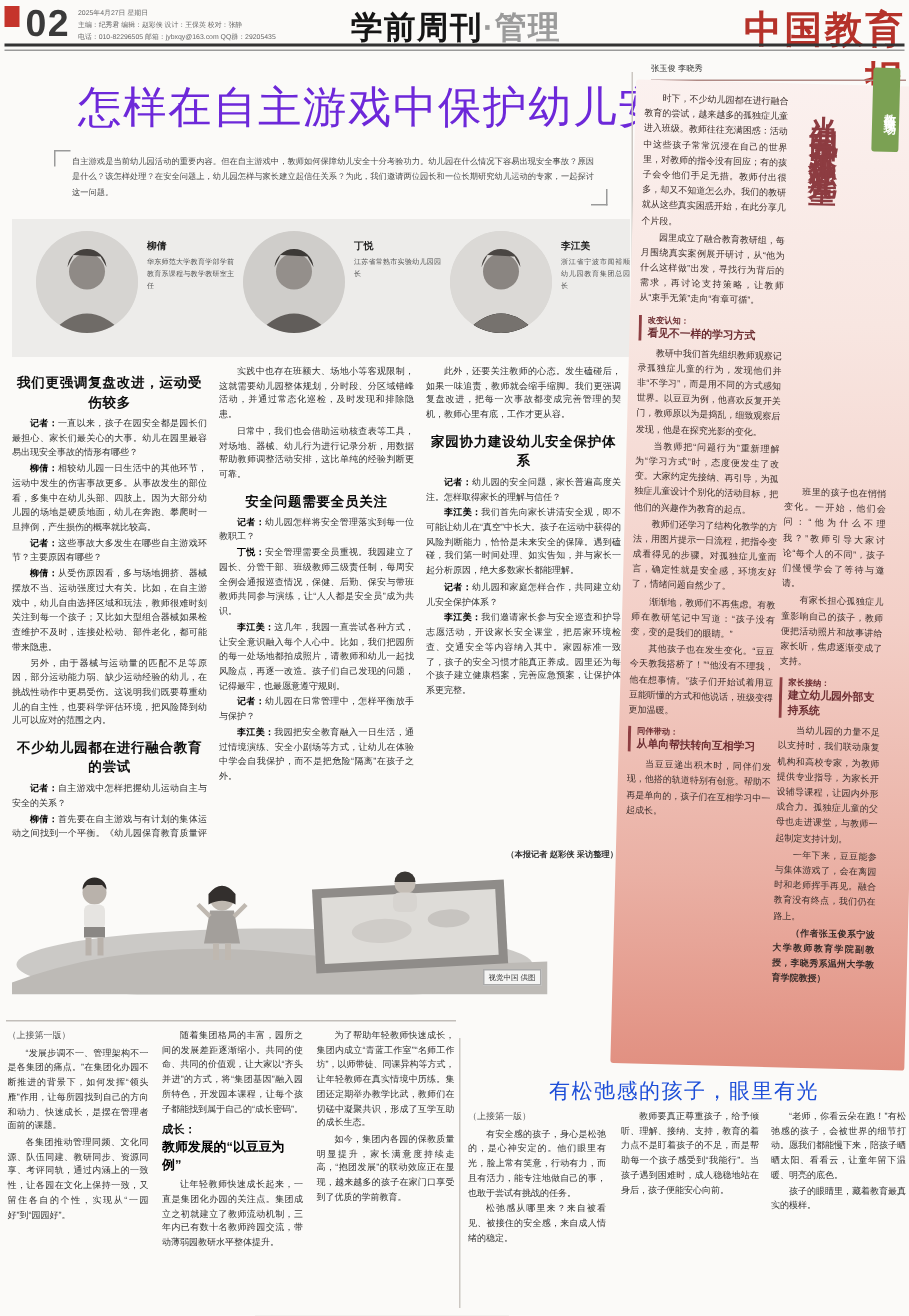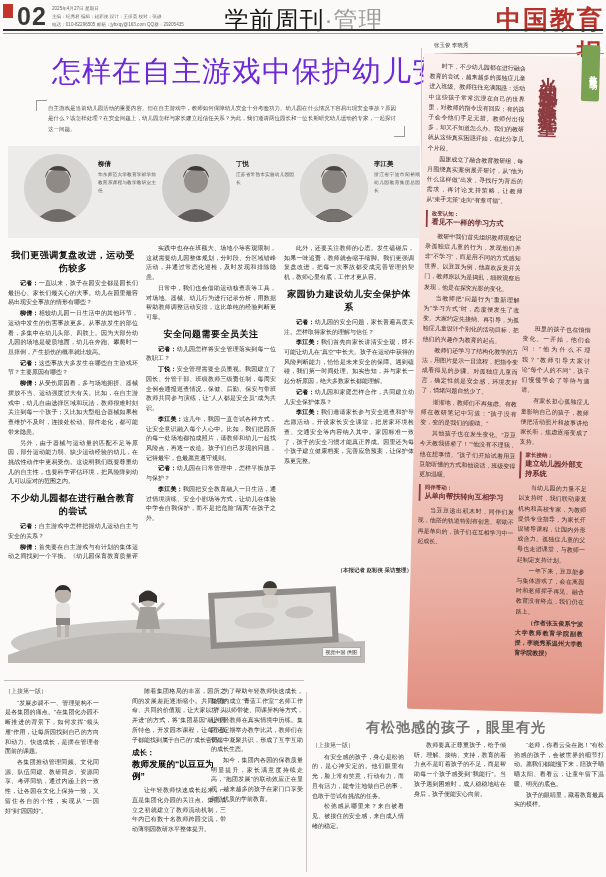--- a/index.html
+++ b/index.html
@@ -4,21 +4,21 @@
 <style>
   html,body{margin:0;padding:0;background:#e9e7e4;}
   .page{position:relative;width:606px;height:877px;margin:0 auto;background:#fbfaf8;
         overflow:hidden;font-family:"Liberation Sans",sans-serif;color:#2b2b2b;}
   .abs{position:absolute;}
 
   
   .red-square{background:#c5342b;}
   .page-num{font-size:25px;font-weight:900;color:#3a3a3a;letter-spacing:1px;}
   .issue-info{font-size:4.6px;line-height:1.75;color:#666;white-space:nowrap;}
-  .section-title{font-size:24px;font-weight:400;text-align:center;letter-spacing:1px;}
+  .section-title{font-size:21px;font-weight:700;text-align:center;letter-spacing:1px;}
   .section-title .t1{color:#151515;}
   .section-title .t2{color:#9b9b9b;}
   .masthead{font-family:"DejaVu Serif",serif;font-size:25px;font-weight:bold;color:#b5322a;
             letter-spacing:2px;text-align:right;}
   .rule-thick{background:#333;}
   .rule-thin{background:#9a9a9a;}
 
   
   .headline{font-size:29px;font-weight:400;color:#6d28d9;letter-spacing:1px;white-space:nowrap;margin-left:42px;}
   .intro-text{font-size:5.5px;line-height:1.9;text-align:justify;color:#4a4a4a;}
@@ -55,21 +55,21 @@
                background:linear-gradient(178deg,#fbf1ef 0%,#f8e6e1 25%,#f3cfc7 55%,#eab0a4 80%,#e18f80 100%);
                border-radius:2px;}
   .sidebar-box .para{font-size:6px;line-height:1.7;color:#3b2e2b;}
   .green-tag{position:absolute;background:#7ba153;color:#fff;writing-mode:vertical-rl;
              font-size:8px;font-weight:800;letter-spacing:2px;text-align:center;
              padding:4px 2px;border-radius:2px;}
   .vertical-title{position:absolute;writing-mode:vertical-rl;font-size:19px;font-weight:900;
                   color:#8d3c41;letter-spacing:4px;}
 
   
-  .bottom-title{font-size:14px;font-weight:700;color:#737373;text-align:center;letter-spacing:1px;}
+  .bottom-title{font-size:14px;font-weight:400;color:#1d4ed8;text-align:center;letter-spacing:1px;}
   .vrule{background:#ccc7c2;}
   .hrule{background:#c2beba;}
 </style>
 </head>
 <body>
 
 <div class="page">
 
   <div class="abs red-square" style="left:3px;top:4px;width:10px;height:14px;"></div>
   <div class="abs page-num" style="left:17px;top:2px;">02</div>
@@ -239,21 +239,21 @@
         <p class="para strong">（作者张玉俊系宁波大学教师教育学院副教授，李晓秀系温州大学教育学院教授）</p>
       </div>
   </div>
 
   <div class="abs hrule" style="left:4px;top:680px;width:300px;height:0.8px;"></div>
   <div class="column" style="left:5px;top:687px;width:94px;height:188px;">
       <p class="para note">（上接第一版）</p>
       <p class="para">“发展步调不一、管理架构不一是各集团的痛点。”在集团化办园不断推进的背景下，如何发挥“领头雁”作用，让每所园找到自己的方向和动力、快速成长，是摆在管理者面前的课题。</p>
       <p class="para">各集团推动管理同频、文化同源、队伍同建、教研同步、资源同享、考评同轨，通过内涵上的一致性，让各园在文化上保持一致，又留住各自的个性，实现从“一园好”到“园园好”。</p>
     </div>
-  <div class="column" style="left:108px;top:687px;width:94px;height:188px;margin-left:24px;">
+  <div class="column" style="left:108px;top:687px;width:94px;height:188px;">
       <p class="para">随着集团格局的丰富，园所之间的发展差距逐渐缩小。共同的使命、共同的价值观，让大家以“齐头并进”的方式，将“集团基因”融入园所特色，开发园本课程，让每个孩子都能找到属于自己的“成长密码”。</p>
       <div class="kicker-block">
         <div class="kicker">成长：</div>
         <div class="khead">教师发展的“以豆豆为例”</div>
       </div>
       <p class="para">让年轻教师快速成长起来，一直是集团化办园的关注点。集团成立之初就建立了教师流动机制，三年内已有数十名教师跨园交流，带动薄弱园教研水平整体提升。</p>
     </div>
   <div class="column" style="left:211px;top:687px;width:92px;height:188px;">
       <p class="para">为了帮助年轻教师快速成长，集团内成立“青蓝工作室”“名师工作坊”，以师带徒、同课异构等方式，让年轻教师在真实情境中历练。集团还定期举办教学比武，教师们在切磋中凝聚共识，形成了互学互助的成长生态。</p>
       <p class="para">如今，集团内各园的保教质量明显提升，家长满意度持续走高，“抱团发展”的联动效应正在显现，越来越多的孩子在家门口享受到了优质的学前教育。</p>

